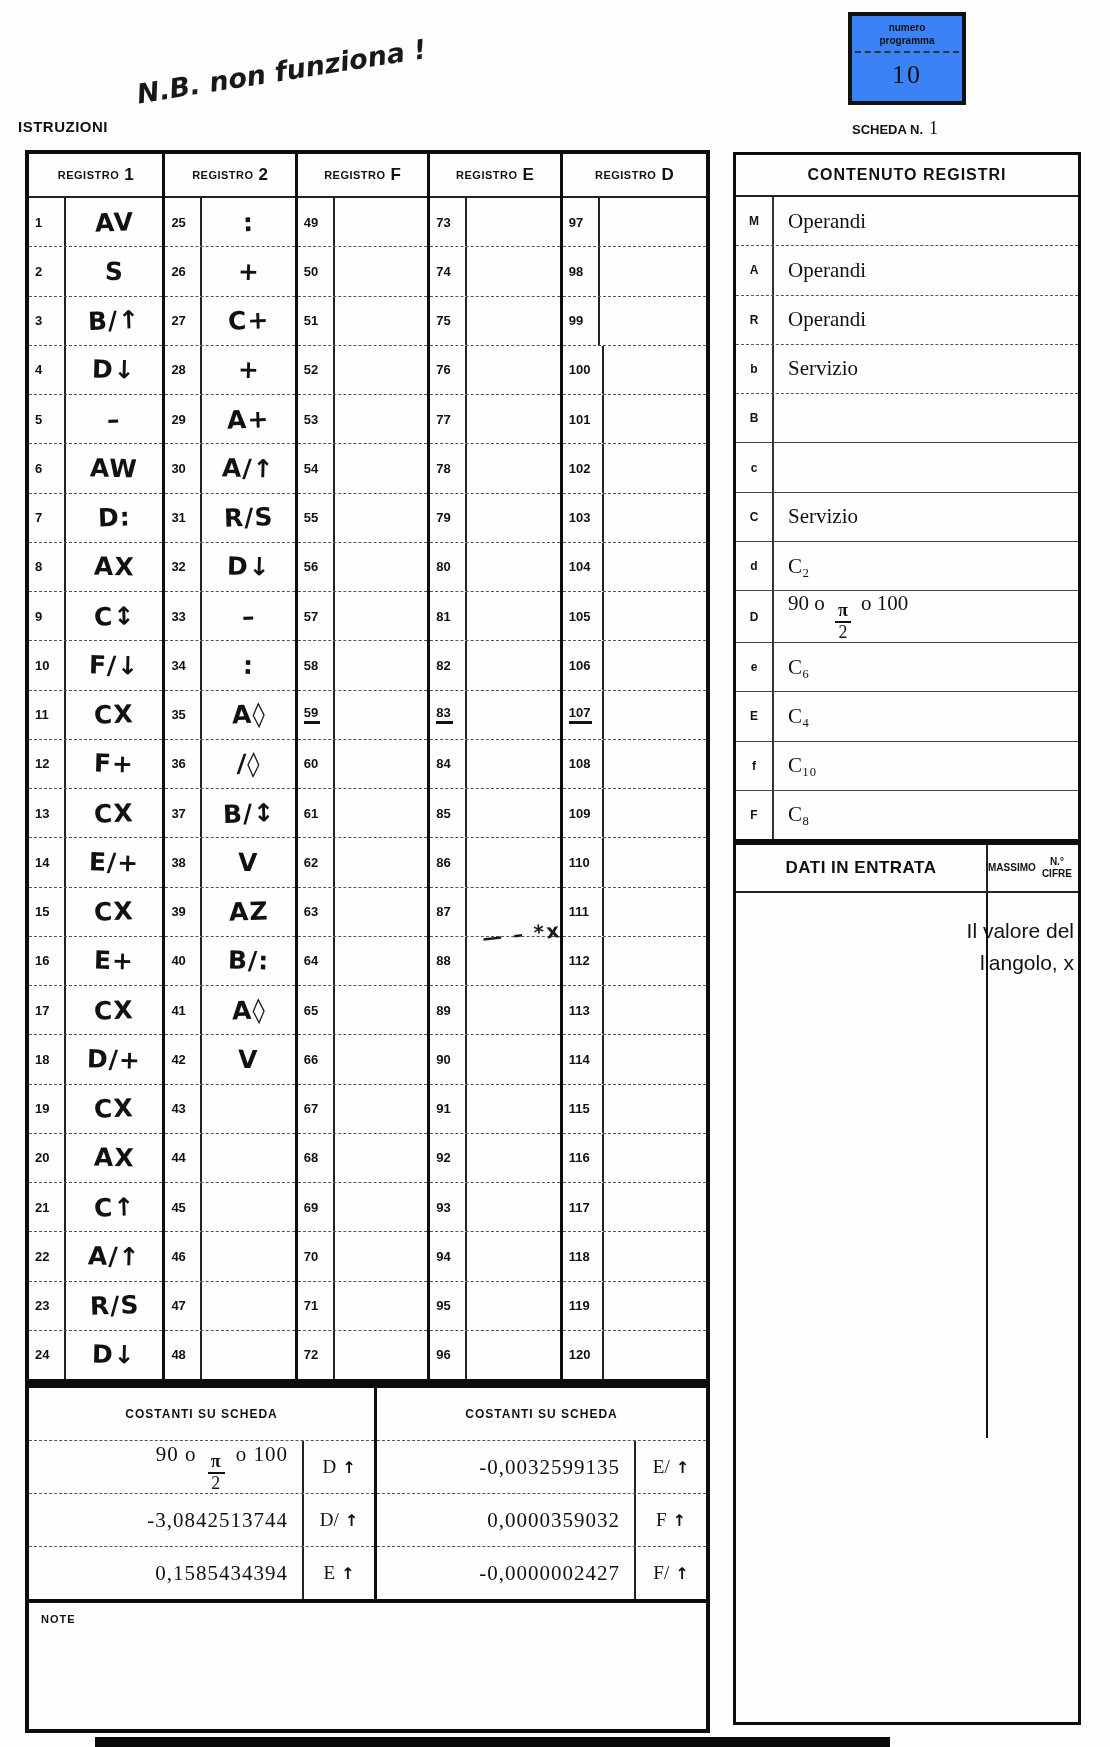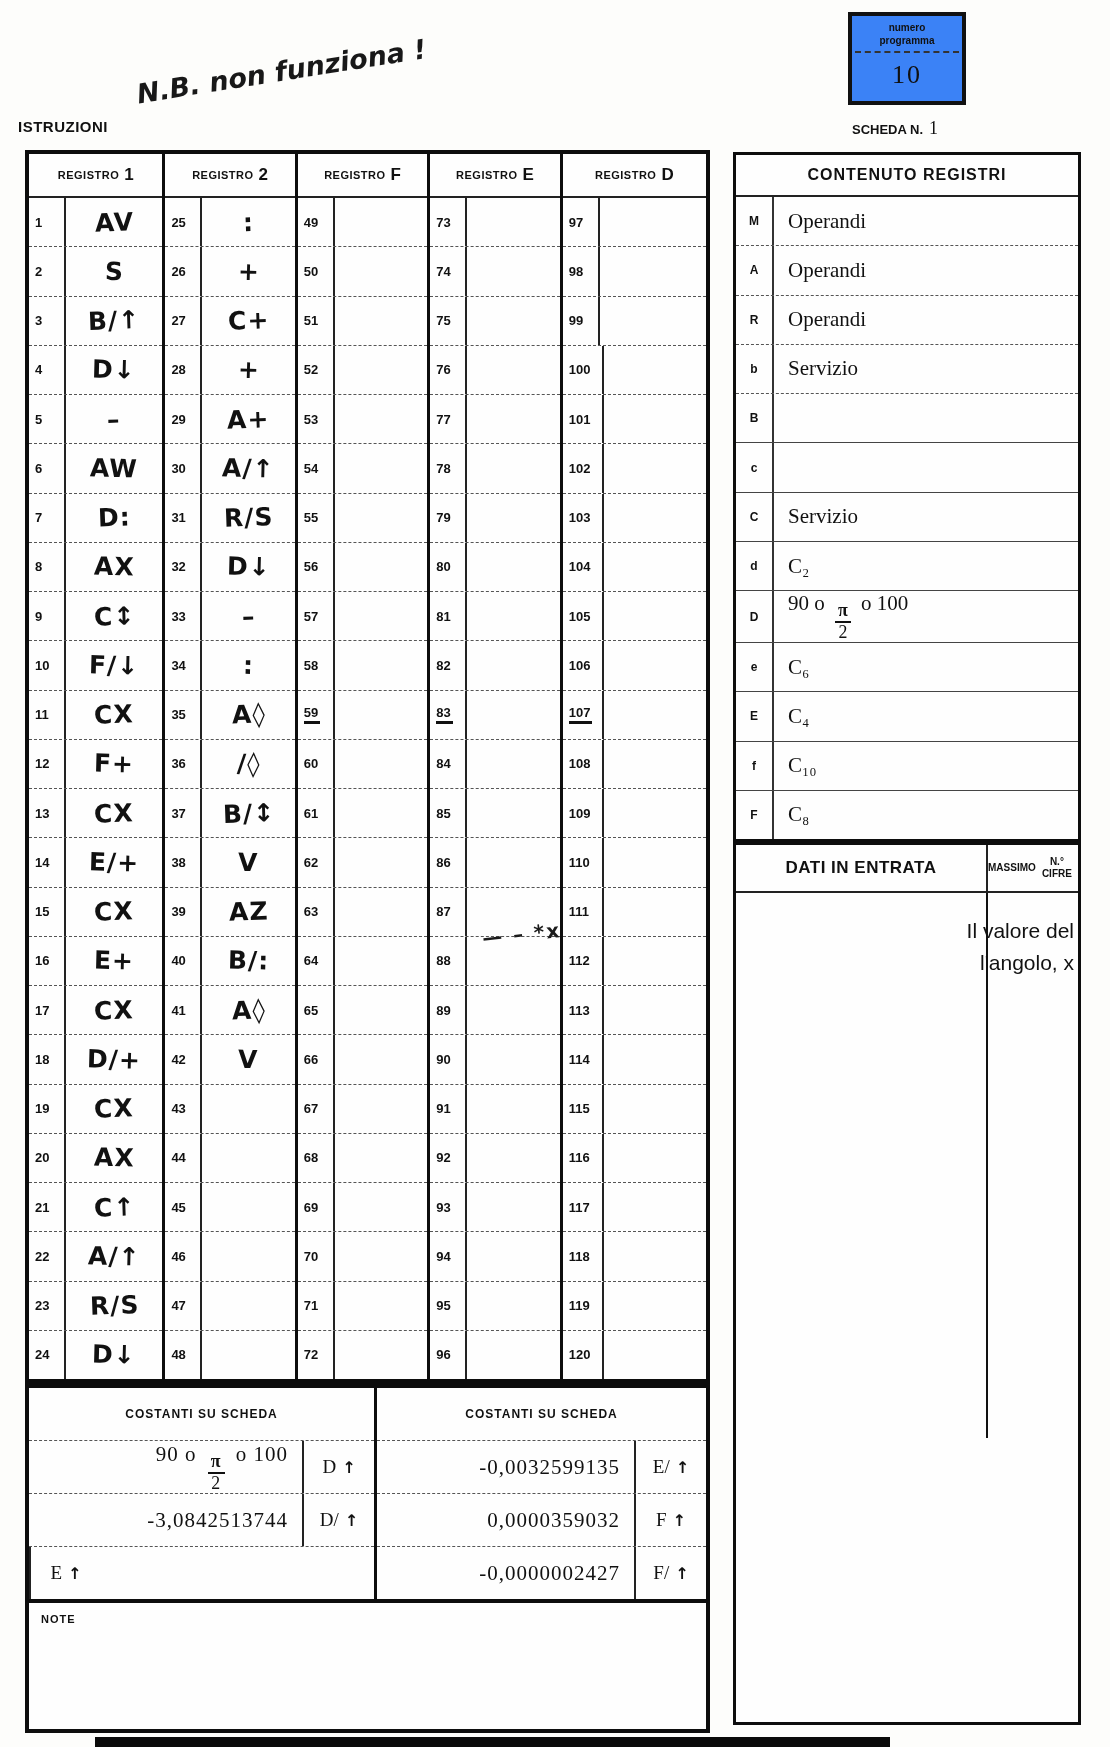--- a/index.html
+++ b/index.html
@@ -1113,20 +1113,23 @@
           <div class="k-row">
             <div class="k-val">
               <span>-3,0842513744</span>
             </div>
             <div class="k-dest">
               <span>D/</span>
               <span class="arrow">↑</span>
             </div>
           </div>
           <div class="k-row">
+            <div class="k-val">
+              <span>0,1585434394</span>
+            </div>
             <div class="k-dest">
               <span>E</span>
               <span class="arrow">↑</span>
             </div>
           </div>
         </div>
     </div>
     <div class="const-half right">
       <div class="const-title">COSTANTI SU SCHEDA</div>
       <div class="k-rows" id="const-right-rows">

